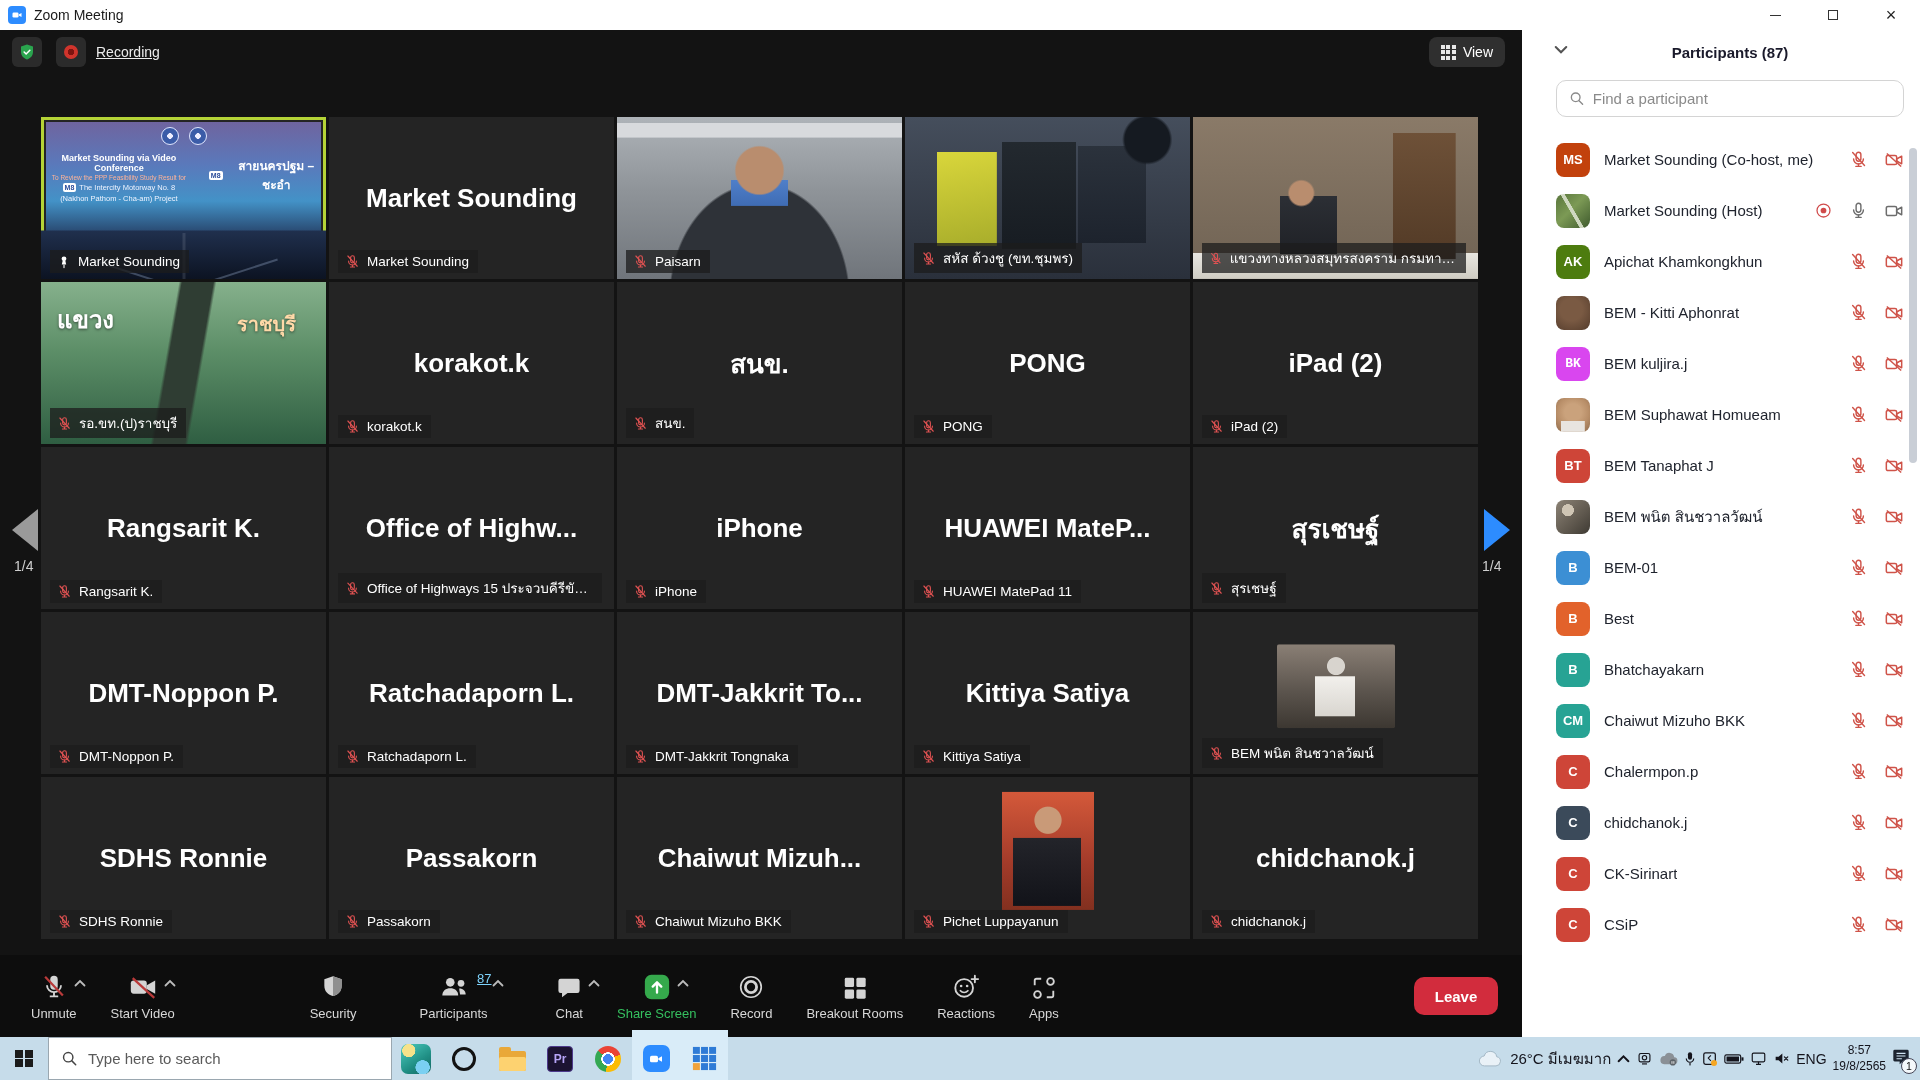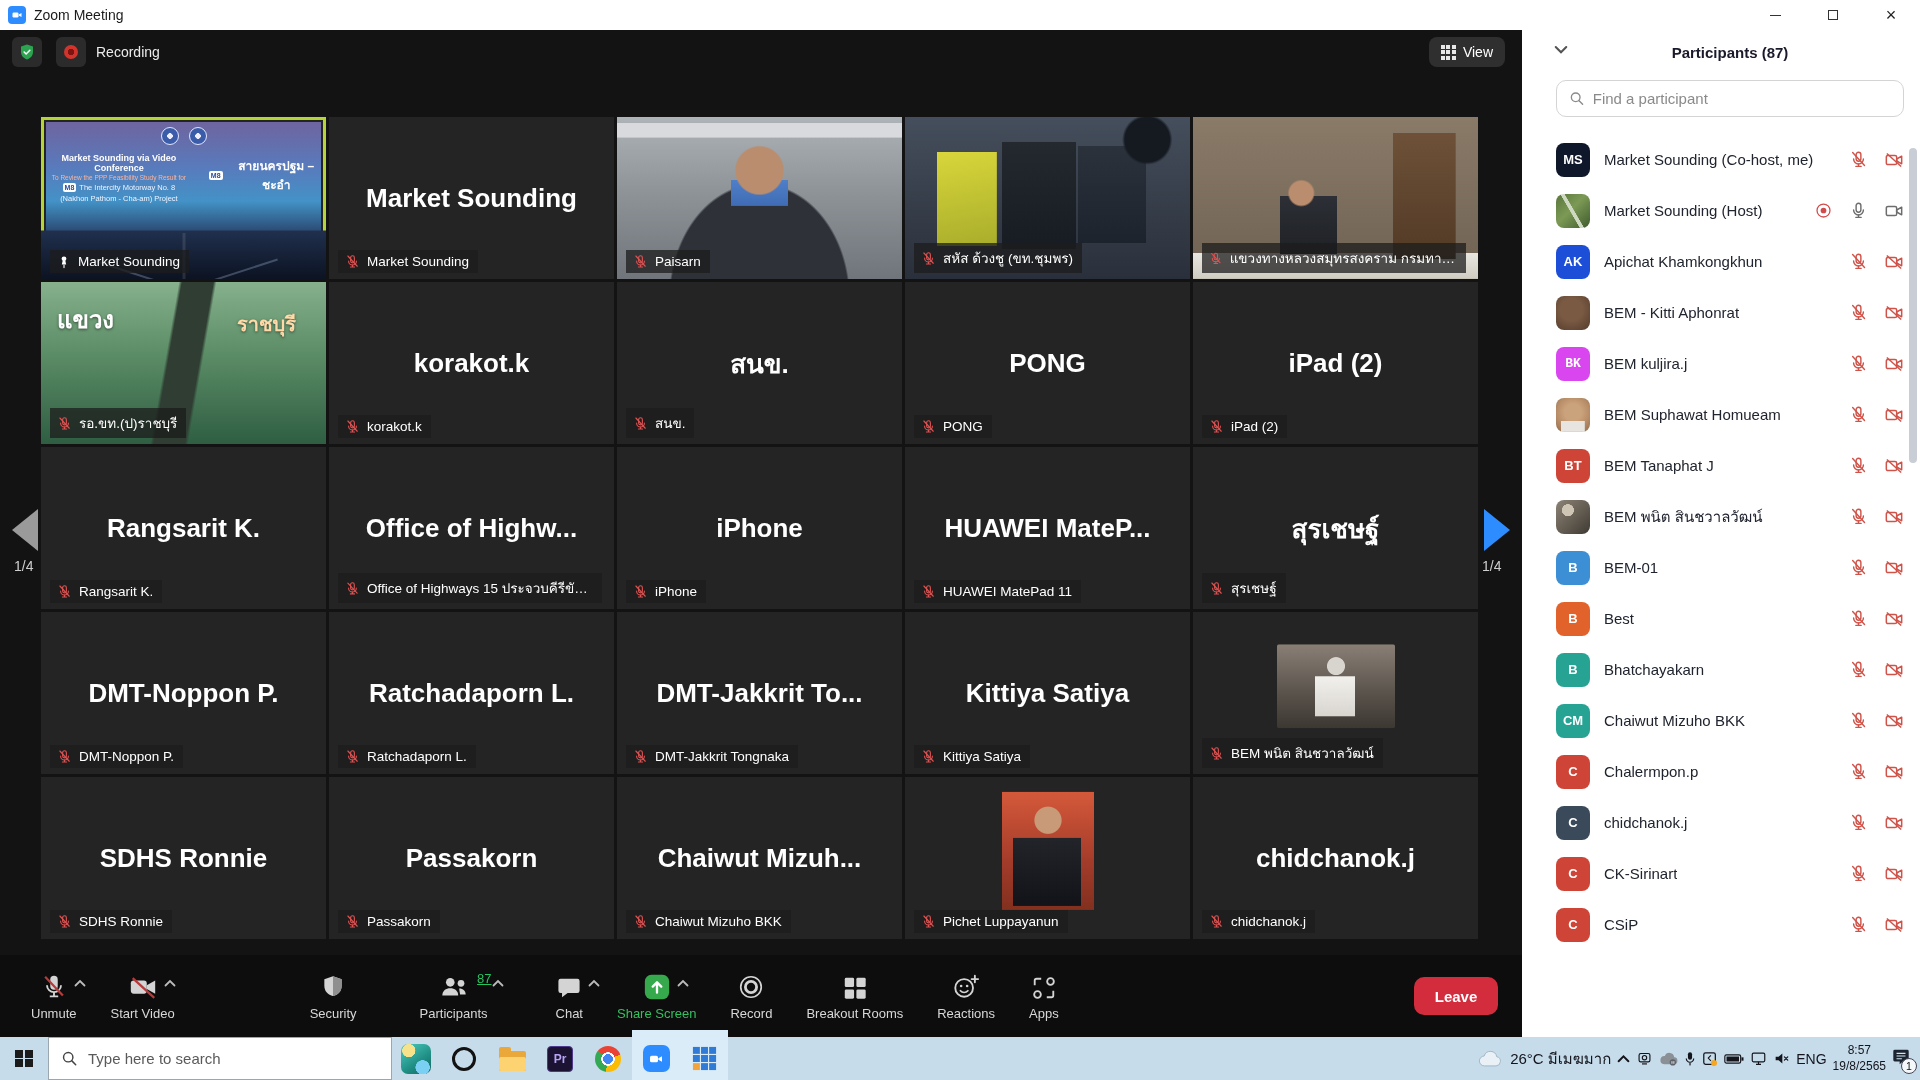--- a/index.html
+++ b/index.html
@@ -21,21 +21,21 @@
   .ctl-close { font-size:18px; line-height:1; }
 
   
   .meeting { position:absolute; left:0; top:30px; width:1522px; height:1007px; background:#131313; }
   .topbar { position:absolute; left:0; top:0; width:100%; height:44px; display:flex; align-items:center; }
   .shield-chip { width:30px; height:30px; margin-left:12px; background:#2b2b2b; border-radius:6px;
                  display:flex; align-items:center; justify-content:center; }
   .rec-chip { width:30px; height:30px; margin-left:14px; background:#2b2b2b; border-radius:6px;
               display:flex; align-items:center; justify-content:center; }
   .rec-dot { width:14px; height:14px; border-radius:50%; background:radial-gradient(circle,#7e1410 0 30%,#d0342c 31%); }
-  .rec-label { margin-left:10px; color:#ececec; font-size:14px; }
+  .rec-label { margin-left:10px; color:#ececec; font-size:14px;text-decoration:underline; }
   .view-btn { margin-left:auto; margin-right:17px; background:#2f2f2f; border-radius:8px; height:30px;
               display:flex; align-items:center; gap:7px; padding:0 12px; color:#fff; font-size:14px; }
   .grid-glyph { display:grid; grid-template-columns:repeat(3,4px); grid-template-rows:repeat(3,4px); gap:1.5px; }
   .grid-glyph i { background:#e8e8e8; }
 
   
   .vgrid { position:absolute; left:41px; top:87px; display:grid;
            grid-template-columns:repeat(5,285px); grid-template-rows:repeat(5,162px); gap:3px; }
   .tile { position:relative; background:#242424; overflow:hidden; }
   .tile.active { outline:3px solid #b5d437; outline-offset:-3px; }
@@ -116,21 +116,21 @@
      border-top:21px solid transparent; border-bottom:21px solid transparent; border-left:26px solid #2d8cff; }
   .pg-next-num { position:absolute; left:1482px; top:528px; color:#cfcfcf; font-size:14px; }
 
   
   .toolbar { position:absolute; left:0; top:925px; width:1522px; height:82px; background:#0d0d0d;
              display:flex; align-items:center; padding:0 14px; }
   .ti { position:relative; display:flex; flex-direction:column; align-items:center; gap:5px;
         margin:0 17px; color:#d8d8d8; font-size:13px; }
   .ti .iwrap { position:relative; height:30px; display:flex; align-items:flex-end; }
   .ti-chev { position:absolute; right:-18px; top:8px; }
-  .badge-87 { position:absolute; right:-22px; top:0; font-size:13px; color:#22c55e;text-decoration:underline; }
+  .badge-87 { position:absolute; right:-22px; top:0; font-size:13px; color:#7dd3fc;text-decoration:underline; }
   .ti-security { margin-left:118px; }
   .ti-participants { margin-left:46px; margin-right:30px; }
   .ti-chat { margin-left:38px; }
   .ti-share { color:#35c05f; }
   .leave-btn { margin-left:auto; margin-right:10px; background:#d22c3d; color:#fff; font-size:15px; font-weight:700;
                border:none; border-radius:10px; width:84px; height:38px; }
 
   
   .panel { position:absolute; left:1540px; top:30px; width:380px; height:1007px; background:#fff; }
   .panel-head { position:relative; height:44px; display:flex; align-items:center; justify-content:center; }
@@ -804,21 +804,21 @@
       <span class="panel-title">Participants (87)</span>
     </div>
     <div class="p-search">
       <svg width="17" height="17" viewBox="0 0 20 20" style="color:#8a8a8a">
           <use href="#sym-search"></use>
         </svg>
       <input type="text" placeholder="Find a participant" style="">
     </div>
     <div class="p-list">
   <div class="p-row">
-    <span class="avatar" style="background: #0f172a;">
+    <span class="avatar" style="background: #c2410c;">
             <span class="initials">MS</span>
           </span>
     <span class="p-name">Market Sounding (Co-host, me)</span>
 
     <span class="p-ics muted-icons">
       <svg class="ic red-i" width="19" height="19" viewBox="0 0 24 24">
               <use href="#sym-mic-off"></use>
             </svg>
       <svg class="ic red-i" width="20" height="20" viewBox="0 0 24 24">
               <use href="#sym-cam-off"></use>
@@ -837,21 +837,21 @@
               <use href="#sym-mic"></use>
             </svg>
       <svg class="ic gray-i" width="20" height="20" viewBox="0 0 24 24">
               <use href="#sym-cam"></use>
             </svg>
     </span>
 
   </div>
 
   <div class="p-row">
-    <span class="avatar" style="background: #1d4ed8;">
+    <span class="avatar" style="background: #4d7c0f;">
             <span class="initials">AK</span>
           </span>
     <span class="p-name">Apichat Khamkongkhun</span>
 
     <span class="p-ics muted-icons">
       <svg class="ic red-i" width="19" height="19" viewBox="0 0 24 24">
               <use href="#sym-mic-off"></use>
             </svg>
       <svg class="ic red-i" width="20" height="20" viewBox="0 0 24 24">
               <use href="#sym-cam-off"></use>

